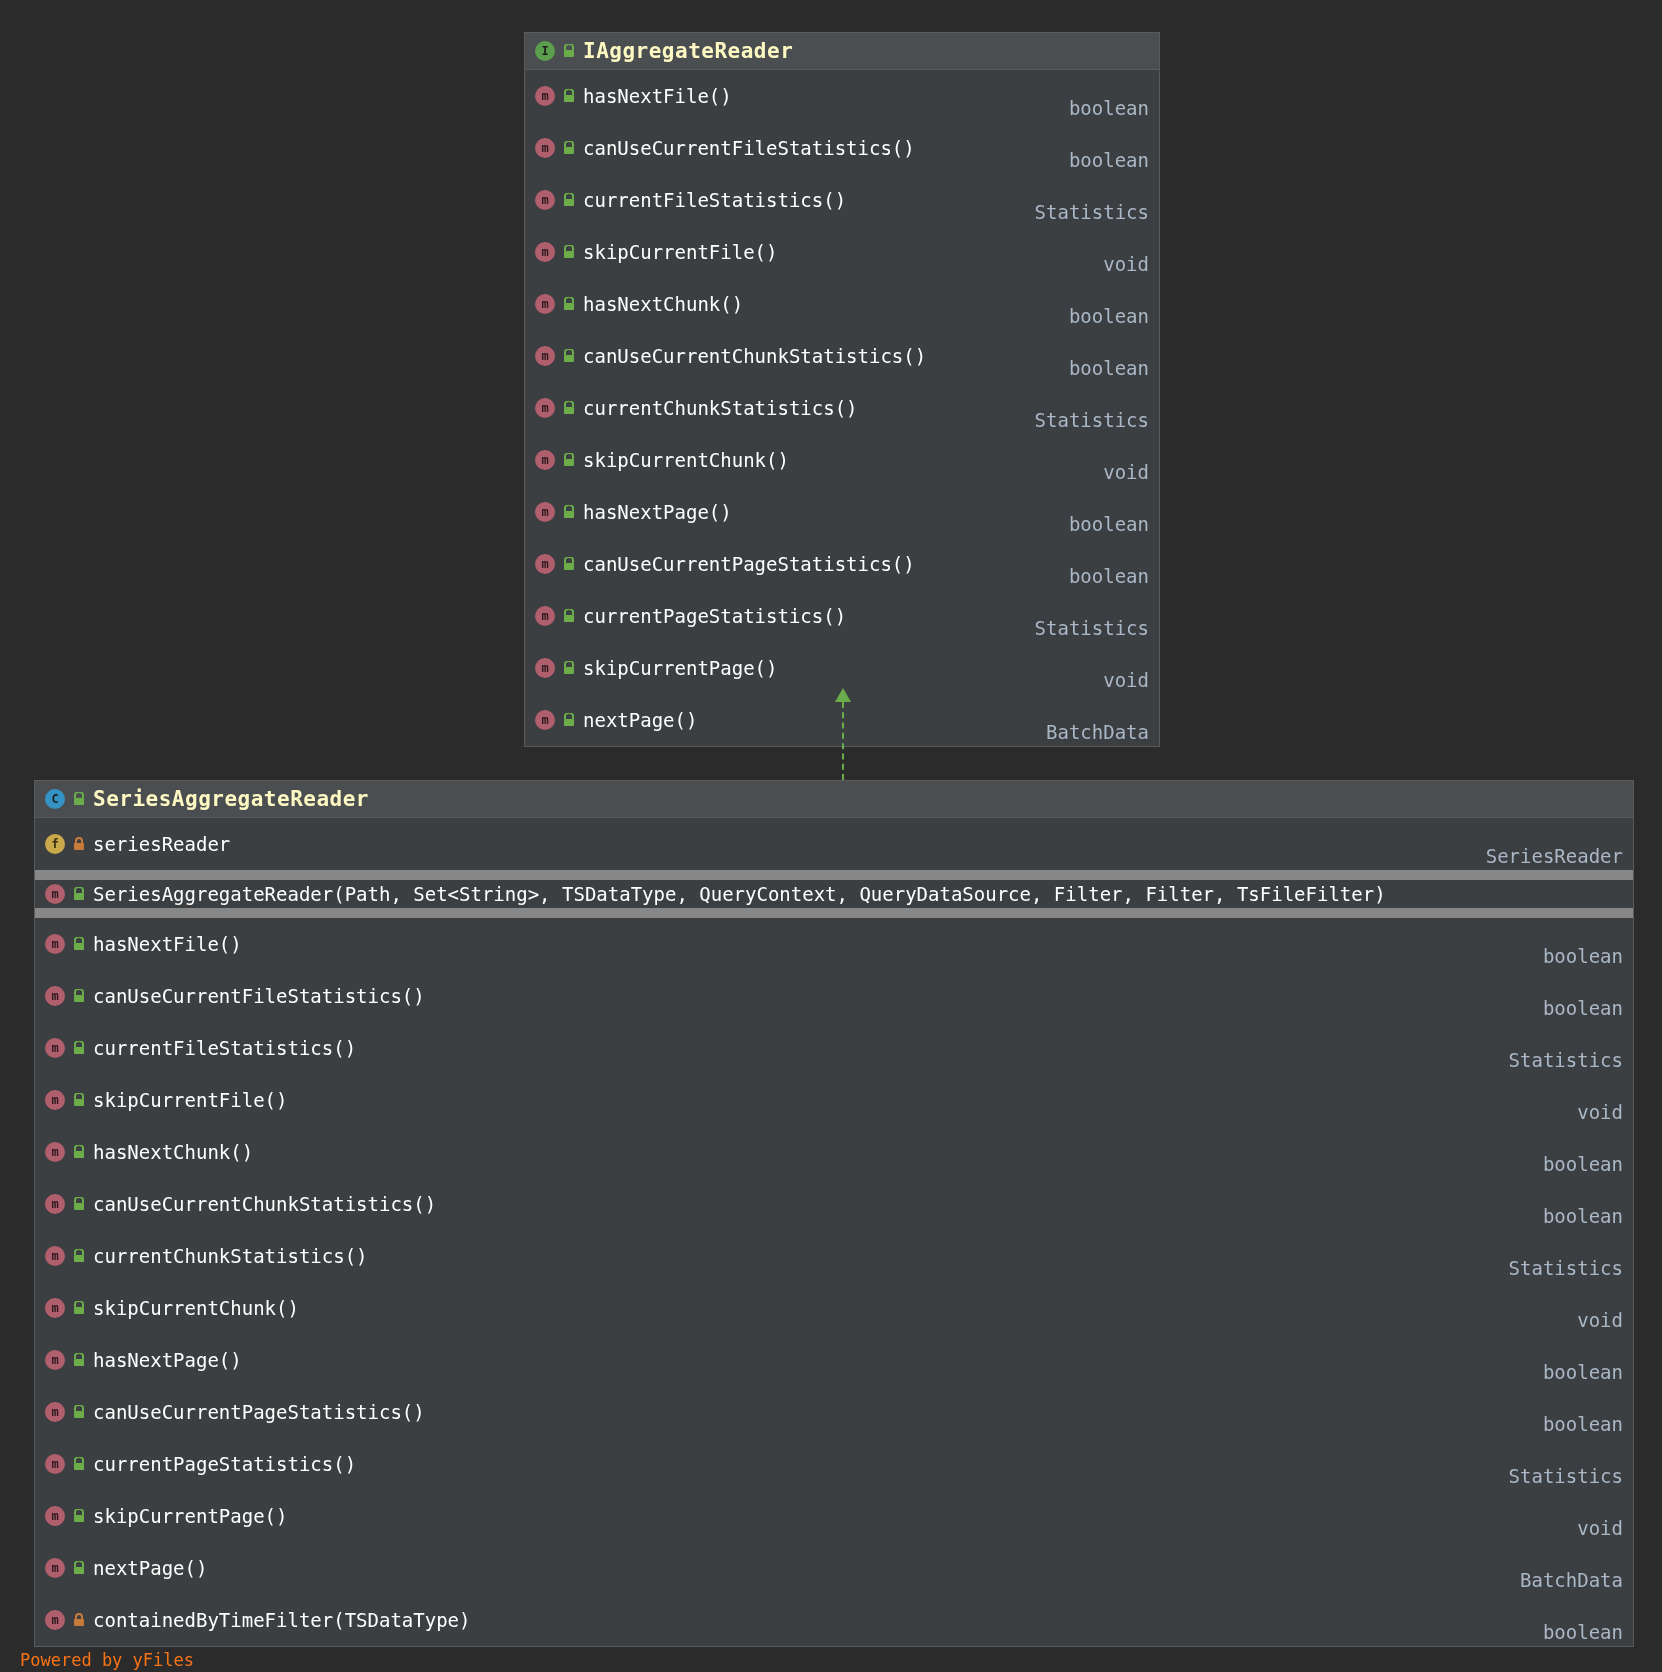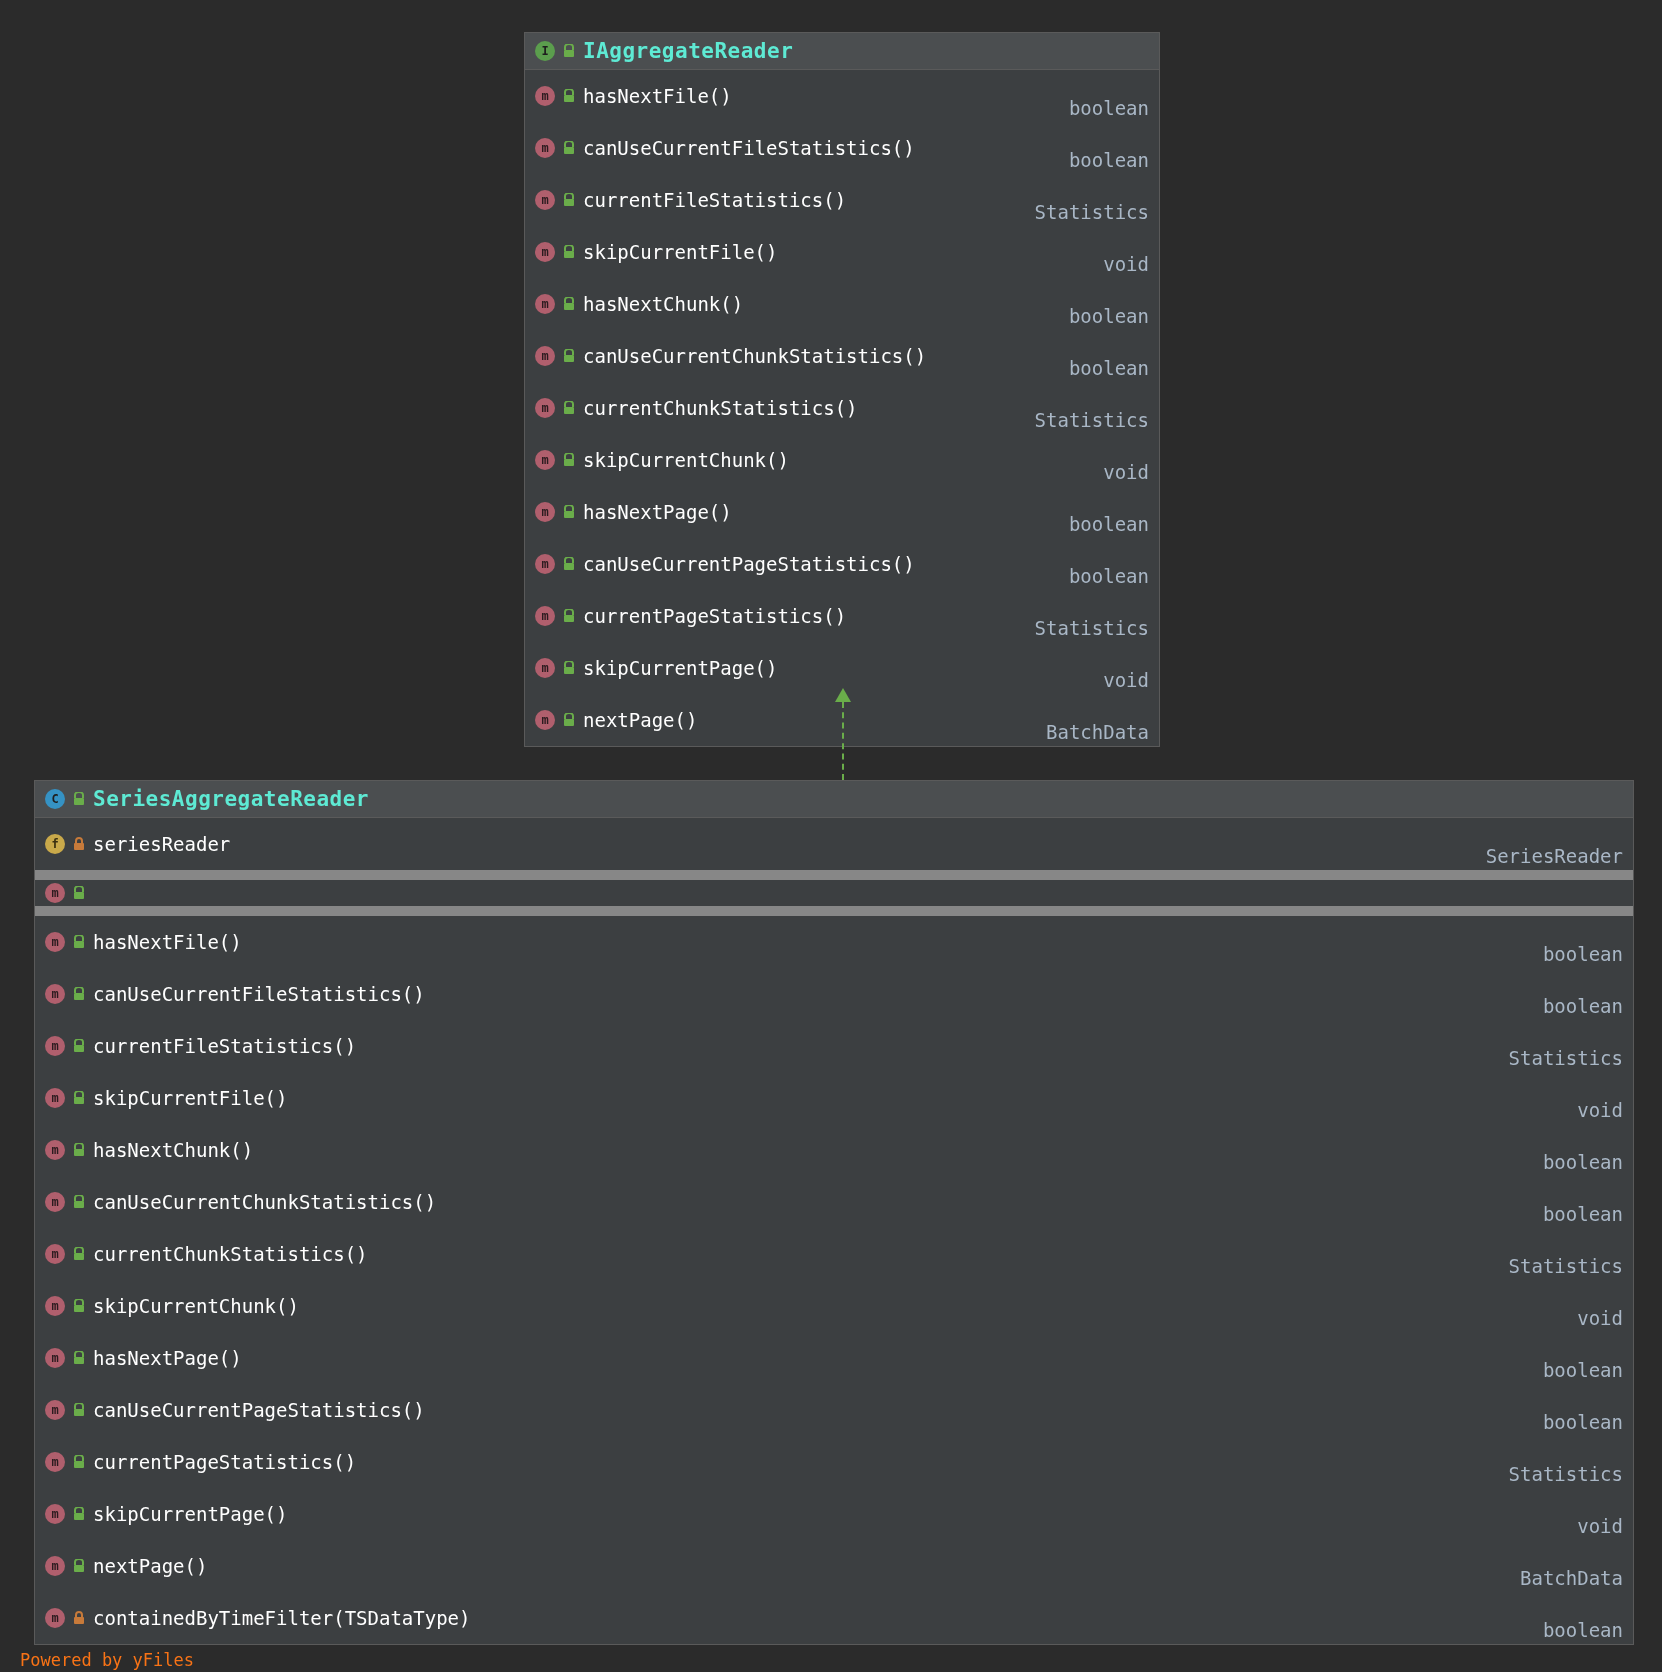--- a/index.html
+++ b/index.html
@@ -19,21 +19,21 @@
   }
   .panel-header {
     background: #4b4e50;
     padding: 6px 10px;
     display: flex;
     align-items: center;
     gap: 8px;
     border-bottom: 1px solid #5a5a5a;
   }
   .panel-title {
-    color: #5eead4;
+    color: #fef9c3;
     font-weight: bold;
     letter-spacing: 0.5px;
     font-size: 21px;
   }
   .row {
     display: flex;
     align-items: center;
     padding: 3px 10px;
     gap: 8px;
     white-space: nowrap;
@@ -293,20 +293,21 @@
   <div class="divider"></div>
   <div id="class-ctors">
       <div class="row">
         <span class="icon icon-method">m</span>
         <span class="vis">
           <svg width="12" height="14" viewBox="0 0 12 14">
             <path d="M2 6 V3 a4 3 0 0 1 8 0 V6" fill="none" stroke="#6aad4a" stroke-width="2"></path>
             <rect x="1" y="6" width="10" height="7" rx="1" fill="#6aad4a"></rect>
           </svg>
         </span>
+        <span class="name">SeriesAggregateReader(Path, Set&lt;String&gt;, TSDataType, QueryContext, QueryDataSource, Filter, Filter, TsFileFilter)</span>
       </div>
     </div>
   <div class="divider"></div>
   <div id="class-methods">
       <div class="row">
         <span class="icon icon-method">m</span>
         <span class="vis">
           <svg width="12" height="14" viewBox="0 0 12 14">
             <path d="M2 6 V3 a4 3 0 0 1 8 0 V6" fill="none" stroke="#6aad4a" stroke-width="2"></path>
             <rect x="1" y="6" width="10" height="7" rx="1" fill="#6aad4a"></rect>

